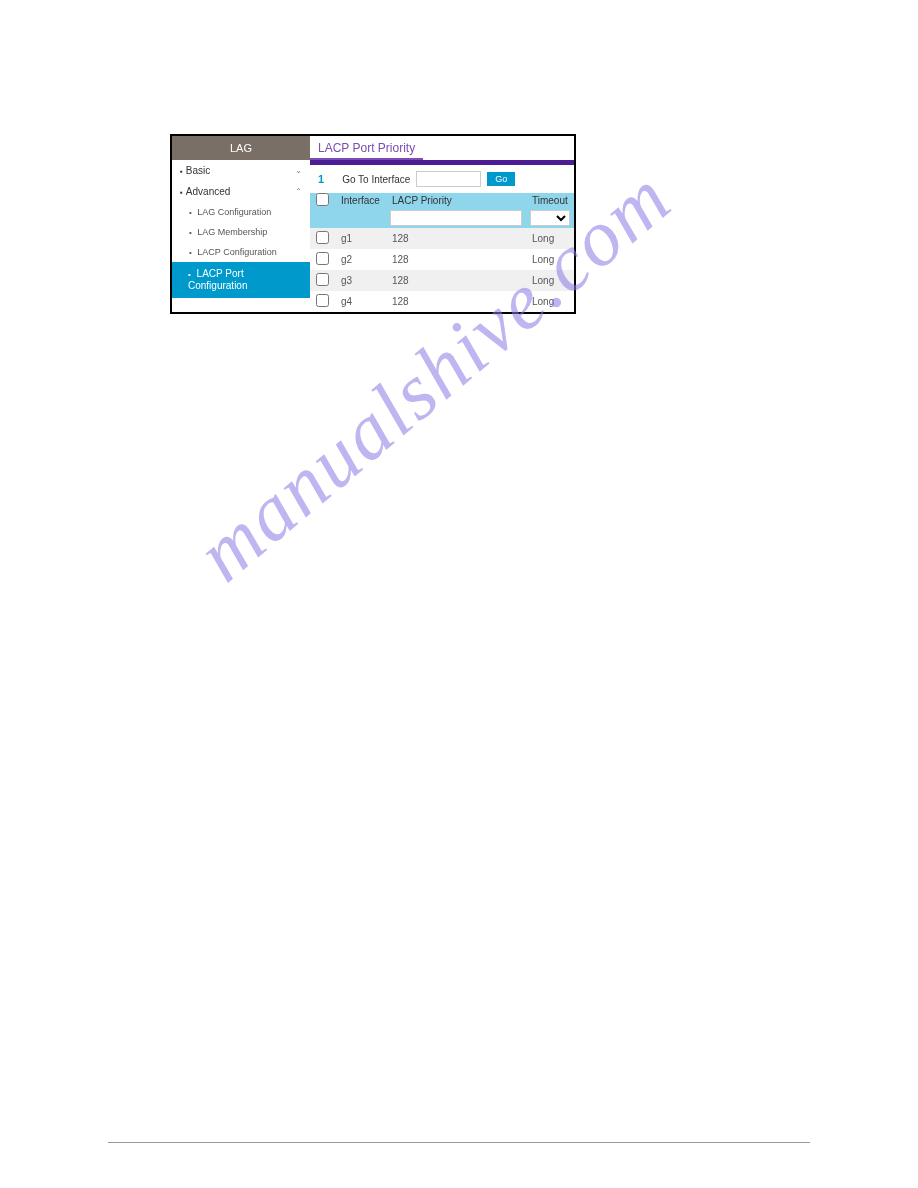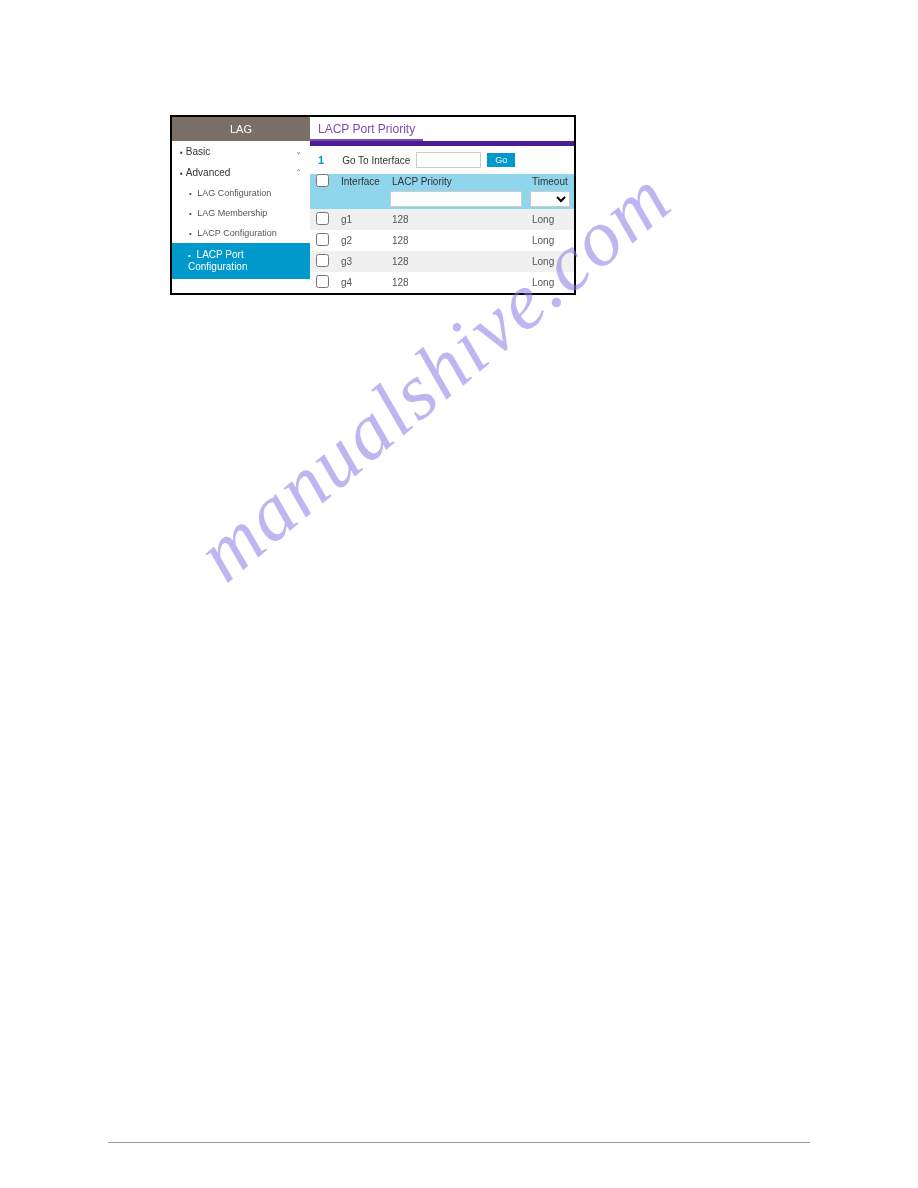--- a/index.html
+++ b/index.html
@@ -9,21 +9,21 @@
     }
     body {
       font-family: Arial, sans-serif;
       background: #fff;
       width: 918px;
       height: 1188px;
       position: relative;
     }
     .container {
       position: absolute;
-      top: 115px;
+      top: 134px;
       left: 170px;
       width: 406px;
       border: 2px solid #000;
       display: flex;
       background: #fff;
     }
     .sidebar {
       width: 138px;
       background: #fff;
     }

